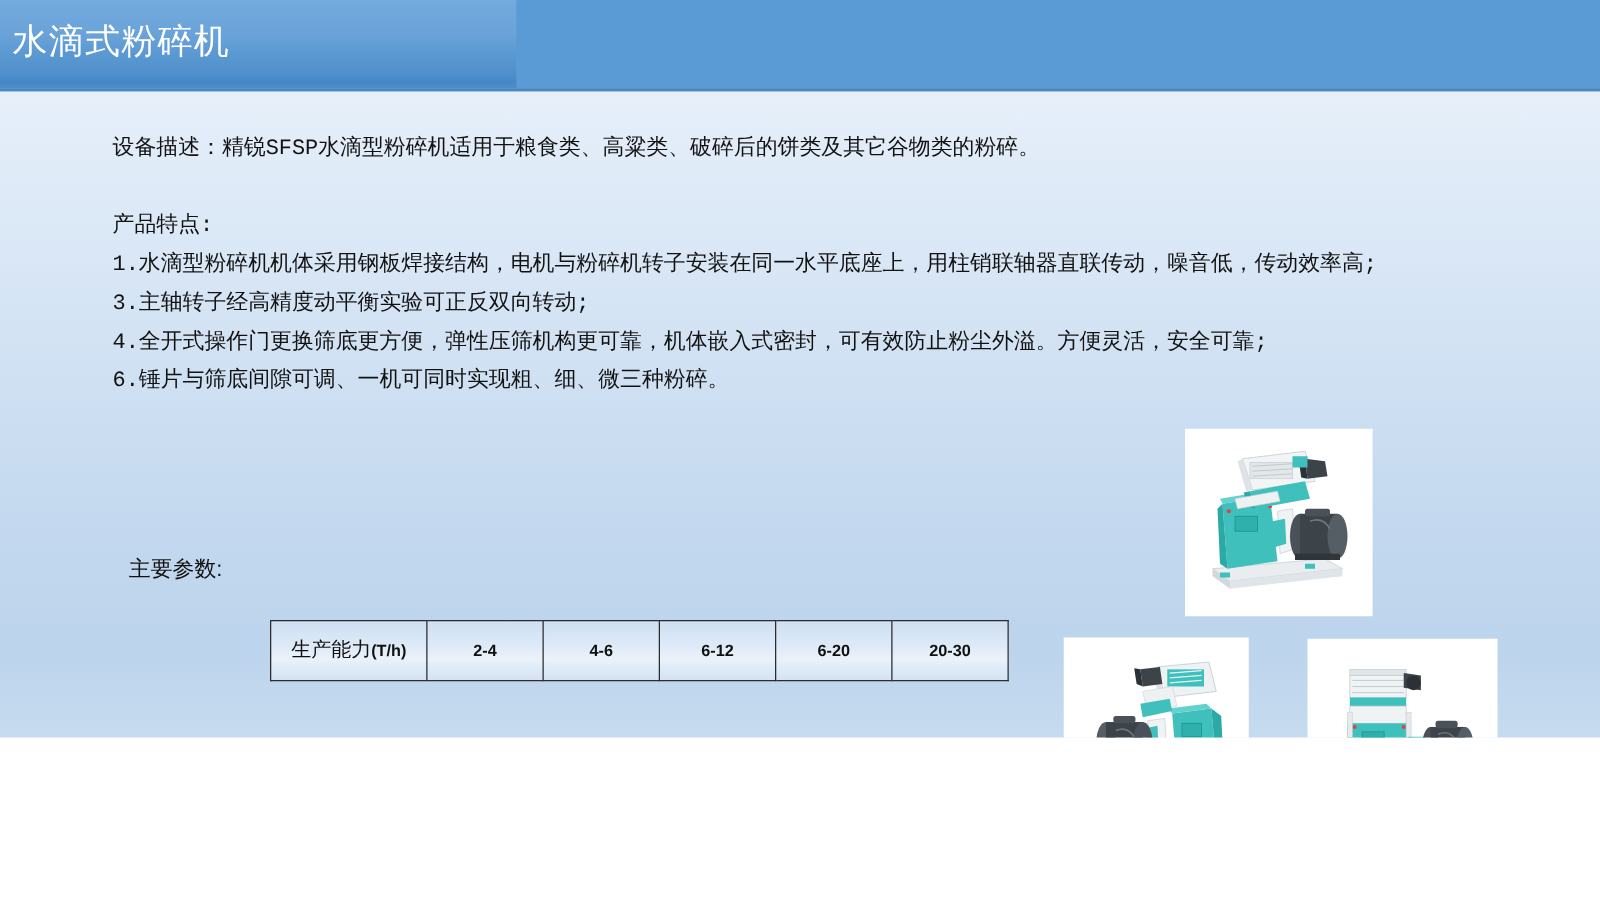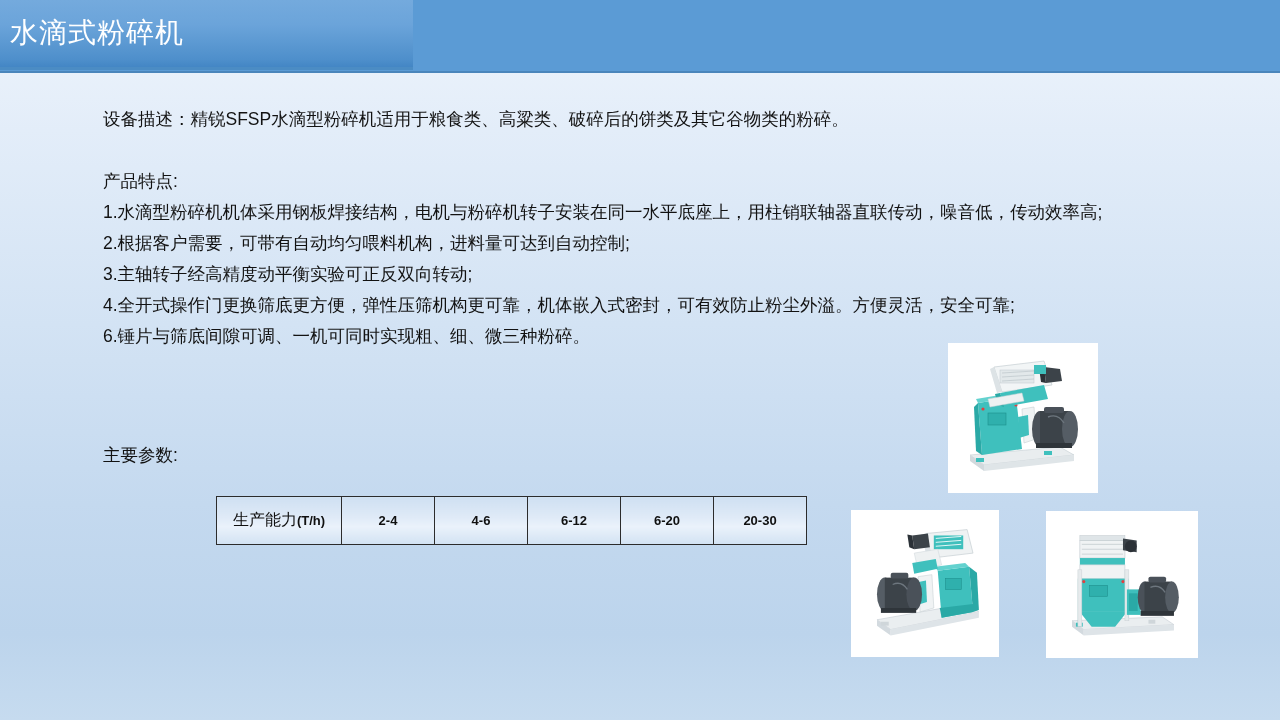--- a/index.html
+++ b/index.html
@@ -10,21 +10,21 @@
   body {
     width: 1280px;
     height: 720px;
     overflow: hidden;
     font-family: "Liberation Sans", "DejaVu Sans", sans-serif;
     background: #ffffff;
   }
   #slide {
     position: relative;
     width: 1280px;
-    height: 720px;
+    height: 590px;
     background: linear-gradient(to bottom, #eff5fc 0%, #e3edf9 18%, #d3e3f4 45%, #c4d9ef 70%, #bcd4ec 88%, #c6dbef 100%);
     overflow: hidden;
   }
 
   
   .header-band {
     position: absolute;
     left: 0;
     top: 0;
     width: 1280px;
@@ -64,26 +64,27 @@
     font-size: 28px;
     line-height: 34px;
     color: #ffffff;
     letter-spacing: 1px;
     white-space: nowrap;
   }
 
   
   .body-text {
     position: absolute;
-    left: 103px;
+    left: 90px;
     top: 104px;
     width: 1090px;
     color: #121212;
     font-size: 17.5px;
     line-height: 31px;
+    font-family: Liberation Mono, monospace;
   }
   .para {
     white-space: nowrap;
   }
   .spacer-line {
     height: 31px;
   }
   .section-label {
     white-space: nowrap;
   }
@@ -151,21 +152,20 @@
 
   <div class="header-band"></div>
   <div class="title-block"></div>
   <div class="slide-title">水滴式粉碎机</div>
 
   <div class="body-text">
     <div class="para">设备描述：精锐SFSP水滴型粉碎机适用于粮食类、高粱类、破碎后的饼类及其它谷物类的粉碎。</div>
     <div class="spacer-line"></div>
     <div class="section-label">产品特点:</div>
     <div class="para">1.水滴型粉碎机机体采用钢板焊接结构，电机与粉碎机转子安装在同一水平底座上，用柱销联轴器直联传动，噪音低，传动效率高;</div>
-    <div class="para">2.根据客户需要，可带有自动均匀喂料机构，进料量可达到自动控制;</div>
     <div class="para">3.主轴转子经高精度动平衡实验可正反双向转动;</div>
     <div class="para">4.全开式操作门更换筛底更方便，弹性压筛机构更可靠，机体嵌入式密封，可有效防止粉尘外溢。方便灵活，安全可靠;</div>
     <div class="para">6.锤片与筛底间隙可调、一机可同时实现粗、细、微三种粉碎。</div>
   </div>
 
   <div class="params-label">主要参数:</div>
 
   <table class="spec-table">
     <colgroup>
       <col class="col-first">

